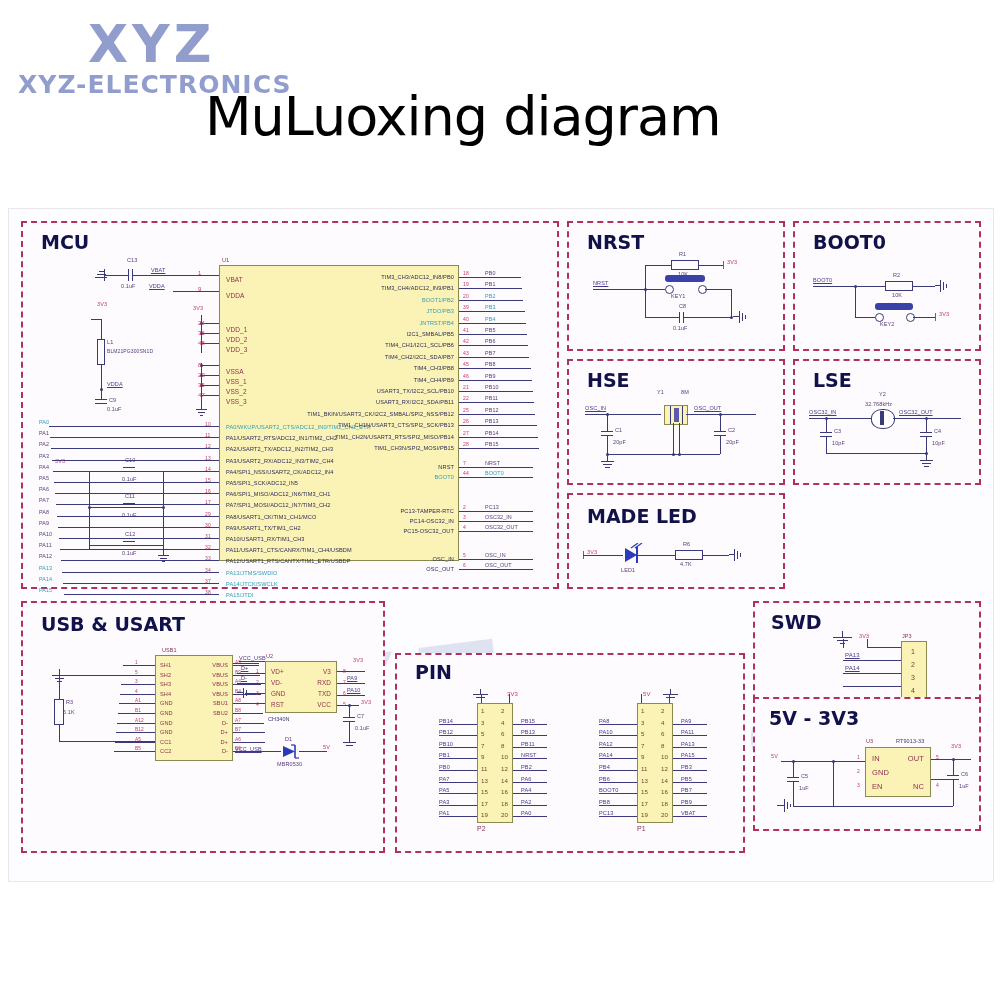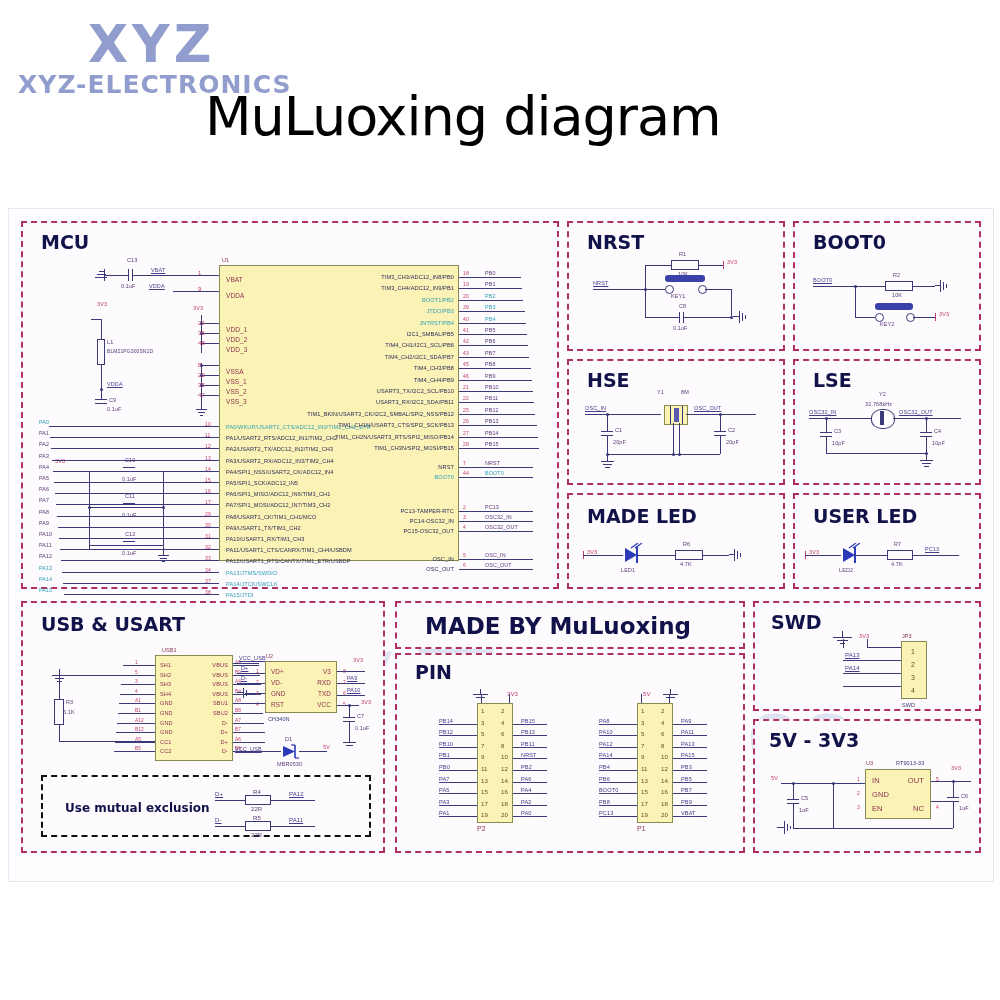--- a/index.html
+++ b/index.html
@@ -563,42 +563,20 @@
     <div class="lbl" style="left:111px;top:66px;">4.7K</div>
     <div class="wire h" style="left:134px;top:60px;width:26px;"></div>
     <div class="gnd" style="left:160px;top:54px;">
       <i style="left:0;top:5px;width:5px;height:1px;"></i>
       <i style="left:5px;top:0;width:1px;height:12px;"></i>
       <i style="left:8px;top:2px;width:1px;height:8px;"></i>
       <i style="left:11px;top:4px;width:1px;height:4px;"></i>
     </div>
   </div>
 
-  <div class="blk" style="left:784px;top:284px;width:188px;height:96px;">
-    <div class="blk-title" style="left:18px;top:10px;">USER LED</div>
-
-    <div class="pwr" style="left:10px;top:54px;">
-      <div class="lbl pink" style="left:4px;top:0;">3V3</div>
-      <div style="position:absolute;left:0;top:2px;width:1px;height:8px;background:#c03a6a;"></div>
-    </div>
-    <div class="wire h" style="left:10px;top:60px;width:36px;"></div>
-    <svg style="position:absolute;left:46px;top:48px;" width="22" height="24">
-      <polygon points="2,5 2,19 14,12" fill="#2a3ab8"></polygon>
-      <line x1="14" y1="4" x2="14" y2="20" stroke="#2a3ab8" stroke-width="2"></line>
-      <line x1="8" y1="5" x2="15" y2="0" stroke="#2a3ab8" stroke-width="1.2"></line>
-      <line x1="12" y1="5" x2="19" y2="0" stroke="#2a3ab8" stroke-width="1.2"></line>
-    </svg>
-    <div class="lbl" style="left:44px;top:72px;">LED2</div>
-    <div class="wire h" style="left:60px;top:60px;width:32px;"></div>
-    <div class="res" style="left:92px;top:55px;width:26px;height:10px;"></div>
-    <div class="lbl" style="left:99px;top:46px;">R7</div>
-    <div class="lbl" style="left:96px;top:66px;">4.7K</div>
-    <div class="wire h" style="left:118px;top:60px;width:46px;"></div>
-    <div class="lbl net" style="left:130px;top:51px;">PC13</div>
-  </div>
 
   <div class="blk" style="left:12px;top:392px;width:364px;height:252px;">
     <div class="blk-title" style="left:18px;top:10px;">USB &amp; USART</div>
 
     <div class="chip" style="left:132px;top:52px;width:78px;height:106px;">
       <div class="lbl" style="left:6px;top:-9px;color:#8a3050;">USB1</div>
       <div id="usb-left-pins">
           <div class="lbl" style="left:4px;top:6px;font-size:5.6px;color:#8a3050;">SH1</div>
           <div class="lbl" style="left:4px;top:15.6px;font-size:5.6px;color:#8a3050;">SH2</div>
           <div class="lbl" style="left:4px;top:25.2px;font-size:5.6px;color:#8a3050;">SH3</div>
@@ -750,44 +728,22 @@
       <polygon points="2,2 2,13 14,7.5" fill="#2a3ab8"></polygon>
       <line x1="14" y1="1" x2="14" y2="14" stroke="#2a3ab8" stroke-width="1.6"></line>
       <line x1="14" y1="1" x2="10" y2="1" stroke="#2a3ab8" stroke-width="1.2"></line>
       <line x1="14" y1="14" x2="18" y2="14" stroke="#2a3ab8" stroke-width="1.2"></line>
     </svg>
     <div class="lbl" style="left:262px;top:133px;">D1</div>
     <div class="lbl" style="left:254px;top:158px;">MBR0530</div>
     <div class="wire h" style="left:276px;top:148px;width:28px;"></div>
     <div class="lbl pink" style="left:300px;top:141px;">5V</div>
 
-    <div class="mutual" style="left:18px;top:172px;width:330px;height:62px;">
-      <div class="mutual-txt" style="left:22px;top:24px;">Use mutual exclusion</div>
-      <div id="mutual-rows">
-          <div class="lbl net" style="left:172px;top:14px;font-size:6px;">D+</div>
-          <div class="wire h" style="left:172px;top:23px;width:30px;"></div>
-          <div class="res" style="left:202px;top:18px;width:26px;height:10px;"></div>
-          <div class="lbl" style="left:210px;top:12px;font-size:6px;">R4</div>
-          <div class="lbl" style="left:208px;top:29px;font-size:6px;">22R</div>
-          <div class="wire h" style="left:228px;top:23px;width:44px;"></div>
-          <div class="lbl net" style="left:246px;top:14px;font-size:6px;">PA12</div>
-          <div class="lbl net" style="left:172px;top:40px;font-size:6px;">D-</div>
-          <div class="wire h" style="left:172px;top:49px;width:30px;"></div>
-          <div class="res" style="left:202px;top:44px;width:26px;height:10px;"></div>
-          <div class="lbl" style="left:210px;top:38px;font-size:6px;">R5</div>
-          <div class="lbl" style="left:208px;top:55px;font-size:6px;">22R</div>
-          <div class="wire h" style="left:228px;top:49px;width:44px;"></div>
-          <div class="lbl net" style="left:246px;top:40px;font-size:6px;">PA11</div>
-        </div>
-    </div>
   </div>
 
-  <div class="blk" style="left:386px;top:392px;width:350px;height:48px;">
-    <div class="made-txt" style="left:28px;top:10px;">MADE BY MuLuoxing</div>
-  </div>
 
   <div class="blk" style="left:386px;top:444px;width:350px;height:200px;">
     <div class="blk-title" style="left:18px;top:6px;">PIN</div>
     <div id="pin-headers">
         <div style="position:absolute;left:40px;top:36px;width:150px;height:150px;">
           <div class="hdr" style="left:40px;top:12px;width:36px;height:120px;"></div>
           <div class="lbl" style="left:40px;top:134px;font-size:7px;color:#8a3050;">P2</div>
           <div class="lbl pink" style="left:46px;top:0px;font-size:6px;"></div>
           <div class="lbl pink" style="left:70px;top:0px;font-size:6px;">3V3</div>
           <div class="gnd" style="left:36px;top:-2px;">
@@ -951,21 +907,21 @@
         <div class="wire h" style="left:88px;top:57px;width:58px;"></div>
         <div class="lbl net" style="left:90px;top:49px;font-size:6px;">PA13</div>
         <div class="wire h" style="left:88px;top:70px;width:58px;"></div>
         <div class="lbl net" style="left:90px;top:62px;font-size:6px;">PA14</div>
         <div class="wire h" style="left:88px;top:83px;width:58px;"></div>
         <div class="wire v" style="left:88px;top:36px;height:9px;"></div>
         <div class="wire v" style="left:112px;top:36px;height:9px;"></div>
       </div>
   </div>
 
-  <div class="blk" style="left:744px;top:510px;width:228px;height:134px;">
+  <div class="blk" style="left:744px;top:488px;width:228px;height:134px;">
     <div class="blk-title" style="left:14px;top:8px;">5V - 3V3</div>
 
     <div class="lbl pink" style="left:16px;top:54px;">5V</div>
     <div class="wire h" style="left:26px;top:62px;width:84px;"></div>
     <div class="dot" style="left:37px;top:61px;"></div>
     <div class="dot" style="left:77px;top:61px;"></div>
     <div class="wire v" style="left:38px;top:62px;height:16px;"></div>
     <div class="cap" style="left:32px;top:78px;">
       <i style="left:0;top:0;width:12px;height:1px;"></i>
       <i style="left:0;top:4px;width:12px;height:1px;"></i>

